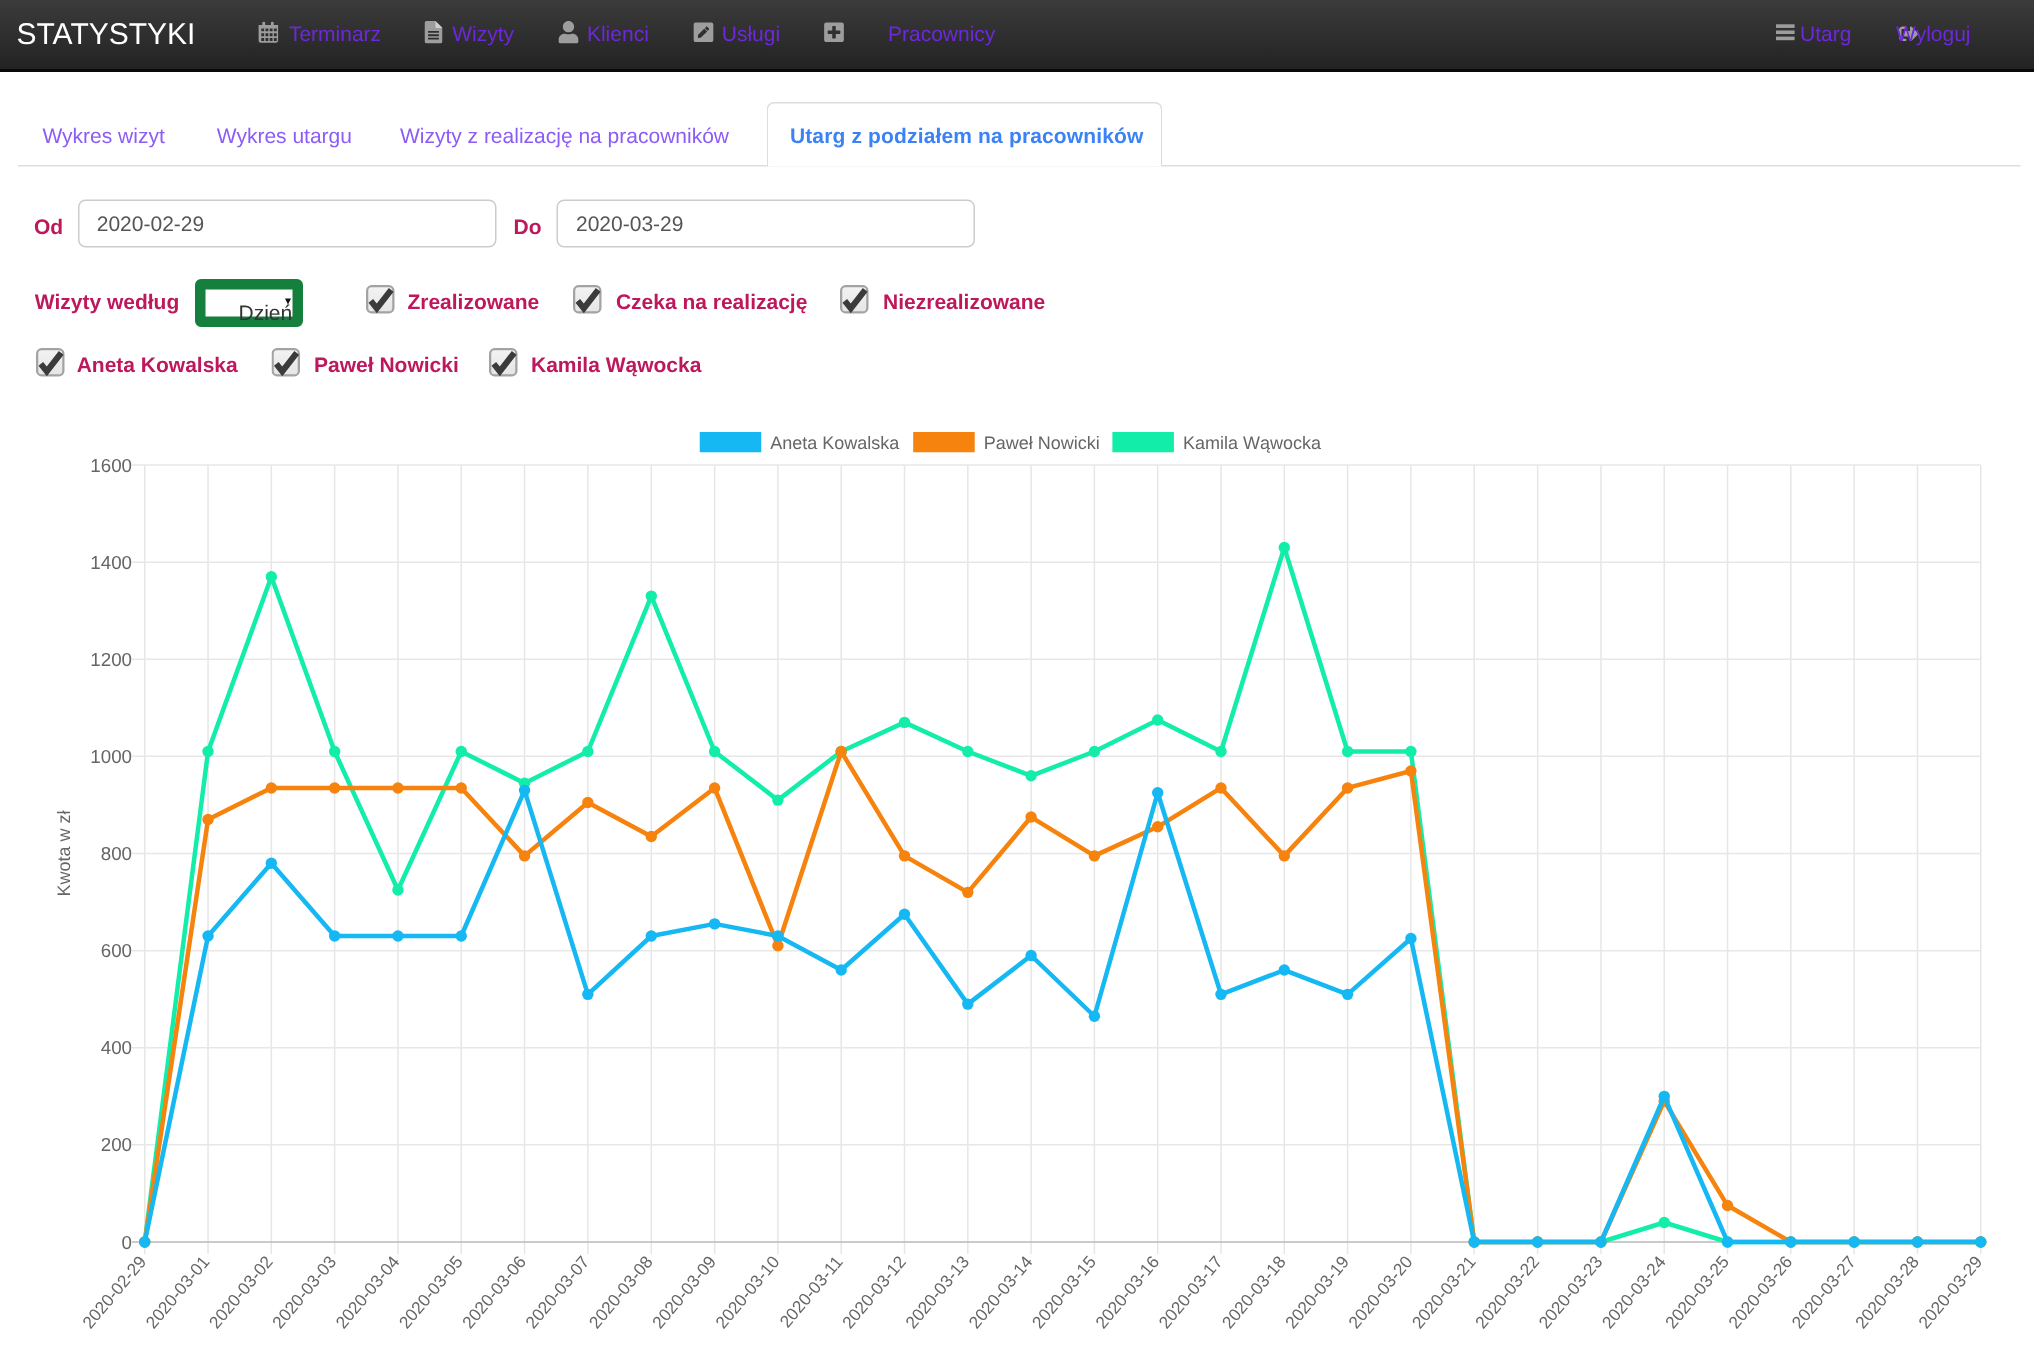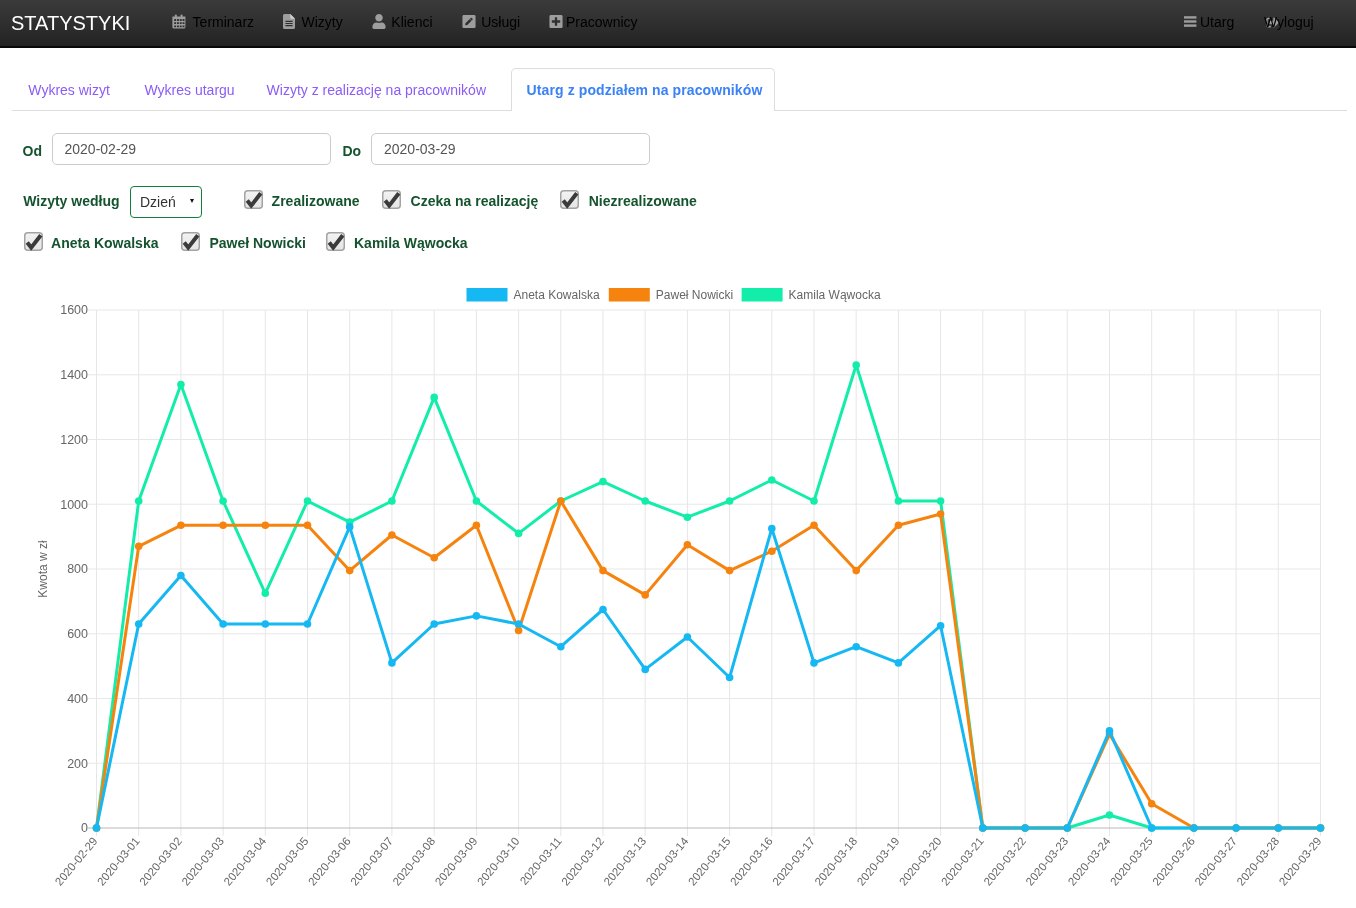--- a/index.html
+++ b/index.html
@@ -1,17 +1,17 @@
 <!DOCTYPE html>
 <html><head><meta charset="utf-8"><style>
 *{margin:0;padding:0;box-sizing:border-box}
 body{width:1356px;height:908px;font-family:'Liberation Sans',sans-serif;background:#fff;overflow:hidden;position:relative}
 .abs{position:absolute;white-space:nowrap}
-.blab{font-size:14px;font-weight:bold;color:#14532d}
-.nav{font-size:14px;color:#000000}
+.blab{font-size:14px;font-weight:bold;color:#be185d}
+.nav{font-size:14px;color:#6d28d9}
 .tab{font-size:14px;color:#8b5cf6}
 </style></head><body>
 <div class="abs" style="left:0;top:0;width:1356px;height:48px;background:linear-gradient(#3b3b3b,#232323);border-bottom:2px solid #090909"></div>
 <div class="abs" style="left:11px;top:12px;font-size:20px;font-weight:normal;color:#fff">STATYSTYKI</div>
 <svg width="14" height="15" style="position:absolute;left:172.0px;top:14px">
     <rect x="2.9" y="0.5" width="1.9" height="3.4" rx="0.8" fill="#9d9d9d"></rect>
     <rect x="8.6" y="0.5" width="1.9" height="3.4" rx="0.8" fill="#9d9d9d"></rect>
     <path fill="#9d9d9d" fill-rule="evenodd" d="M0.4 2.6 h13 v10.4 a1.5 1.5 0 0 1 -1.5 1.5 h-10 a1.5 1.5 0 0 1 -1.5 -1.5 z M2.2 5 h1.9 v1.9 h-1.9 z M5 5 h1.9 v1.9 h-1.9 z M7.8 5 h1.9 v1.9 h-1.9 z M10.6 5 h1.9 v1.9 h-1.9 z M2.2 8.2 h1.9 v1.9 h-1.9 z M5 8.2 h1.9 v1.9 h-1.9 z M7.8 8.2 h1.9 v1.9 h-1.9 z M10.6 8.2 h1.9 v1.9 h-1.9 z M2.2 11.4 h1.9 v1.9 h-1.9 z M5 11.4 h1.9 v1.9 h-1.9 z M7.8 11.4 h1.9 v1.9 h-1.9 z M10.6 11.4 h1.9 v1.9 h-1.9 z"></path>
   </svg>
 <div class="abs nav" style="left:192.6px;top:13.6px">Terminarz</div>
@@ -24,21 +24,21 @@
     <path fill="#9d9d9d" d="M224 256c70.7 0 128-57.3 128-128S294.7 0 224 0 96 57.3 96 128s57.3 128 128 128zm89.6 32h-16.7c-22.2 10.2-46.9 16-72.9 16s-50.6-5.8-72.9-16h-16.7C60.2 288 0 348.2 0 422.4V464c0 26.5 21.5 48 48 48h352c26.5 0 48-21.5 48-48v-41.6c0-74.2-60.2-134.4-134.4-134.4z"></path>
   </svg>
 <div class="abs nav" style="left:391.3px;top:13.6px">Klienci</div>
 <svg width="14" height="15" viewBox="0 0 448 512" fill-rule="evenodd" style="position:absolute;left:461.5px;top:14px">
     <path fill="#9d9d9d" fill-rule="evenodd" d="M400 32H48C21.5 32 0 53.5 0 80v352c0 26.5 21.5 48 48 48h352c26.5 0 48-21.5 48-48V80c0-26.5-21.5-48-48-48zM238.1 177.9L102.4 313.6l-6.3 57.1c-.8 7.6 5.6 14.1 13.3 13.3l57.1-6.3L302.2 242c2.3-2.3 2.3-6.1 0-8.5L246.7 178c-2.5-2.4-6.3-2.4-8.6-.1zM345 165.1L314.9 135c-9.4-9.4-24.6-9.4-33.9 0l-23.1 23.1c-2.3 2.3-2.3 6.1 0 8.5l55.5 55.5c2.3 2.3 6.1 2.3 8.5 0L345 199c9.3-9.3 9.3-24.5 0-33.9z"></path>
   </svg>
 <div class="abs nav" style="left:481.2px;top:13.6px">Usługi</div>
 <svg width="14" height="15" viewBox="0 0 448 512" style="position:absolute;left:549.3px;top:14px">
     <path fill="#9d9d9d" d="M400 32H48C21.5 32 0 53.5 0 80v352c0 26.5 21.5 48 48 48h352c26.5 0 48-21.5 48-48V80c0-26.5-21.5-48-48-48zm-32 252c0 6.6-5.4 12-12 12h-92v92c0 6.6-5.4 12-12 12h-56c-6.6 0-12-5.4-12-12v-92H92c-6.6 0-12-5.4-12-12v-56c0-6.6 5.4-12 12-12h92v-92c0-6.6 5.4-12 12-12h56c6.6 0 12 5.4 12 12v92h92c6.6 0 12 5.4 12 12v56z"></path>
   </svg>
-<div class="abs nav" style="left:566px;top:13.6px">Pracownicy</div>
+<div class="abs nav" style="left:592px;top:13.6px">Pracownicy</div>
 <svg width="13" height="12" style="position:absolute;left:1184.0px;top:16.4px">
     <rect x="0" y="0.2" width="12.4" height="2.4" fill="#9d9d9d"></rect>
     <rect x="0" y="4.3" width="12.4" height="2.4" fill="#9d9d9d"></rect>
     <rect x="0" y="8.4" width="12.4" height="2.4" fill="#9d9d9d"></rect>
   </svg>
 <div class="abs nav" style="left:1200px;top:13.6px">Utarg</div>
 <svg width="13" height="13" viewBox="0 0 512 512" style="position:absolute;left:1266.0px;top:16.2px">
     <path fill="#9d9d9d" d="M497 273L329 441c-15 15-41 4.5-41-17v-96H152c-13.3 0-24-10.7-24-24v-96c0-13.3 10.7-24 24-24h136V88c0-21.4 25.9-32 41-17l168 168c9.3 9.4 9.3 24.6 0 34zM192 436v-40c0-6.6-5.4-12-12-12H96c-17.7 0-32-14.3-32-32V160c0-17.7 14.3-32 32-32h84c6.6 0 12-5.4 12-12V76c0-6.6-5.4-12-12-12H96c-53 0-96 43-96 96v192c0 53 43 96 96 96h84c6.6 0 12-5.4 12-12z"></path>
   </svg>
 <div class="abs nav" style="left:1264px;top:13.6px">Wyloguj</div>
@@ -46,21 +46,21 @@
 <div class="abs tab" style="left:28.3px;top:82px">Wykres wizyt</div>
 <div class="abs tab" style="left:144.5px;top:82px">Wykres utargu</div>
 <div class="abs tab" style="left:266.6px;top:82px">Wizyty z realizację na pracowników</div>
 <div class="abs" style="left:510.5px;top:68px;width:264px;height:43px;background:#fff;border:1px solid #ddd;border-bottom:none;border-radius:5px 5px 0 0"></div>
 <div class="abs" style="left:526.6px;top:82px;font-size:14px;font-weight:bold;letter-spacing:0.1px;color:#3b82f6">Utarg z podziałem na pracowników</div>
 <div class="abs blab" style="left:22.6px;top:143.2px">Od</div>
 <div class="abs" style="left:51.5px;top:132.5px;width:279px;height:32px;border:1px solid #ccc;border-radius:5px;font-size:14px;color:#555;line-height:30px;padding-left:12px">2020-02-29</div>
 <div class="abs blab" style="left:342.4px;top:143.2px">Do</div>
 <div class="abs" style="left:371px;top:132.5px;width:278.5px;height:32px;border:1px solid #ccc;border-radius:5px;font-size:14px;color:#555;line-height:30px;padding-left:12px">2020-03-29</div>
 <div class="abs blab" style="left:23.2px;top:193px">Wizyty według</div>
-<div class="abs" style="left:130px;top:185.5px;width:71.5px;height:32px;border:1px solid #15803d;border-radius:4px;font-size:14px;color:#333;line-height:30px;padding-left:9px">Dzień</div>
+<div class="abs" style="left:130px;top:185.5px;width:71.5px;height:32px;border:7px solid #15803d;border-radius:4px;font-size:14px;color:#333;line-height:30px;padding-left:22px">Dzień</div>
 <div class="abs" style="left:189.8px;top:199.4px;width:0;height:0;border-left:2.9px solid transparent;border-right:2.9px solid transparent;border-top:4px solid #111"></div>
 <svg width="24" height="24" style="position:absolute;left:244.0px;top:189.5px">
     <rect x="0.75" y="0.75" width="17.5" height="17.5" rx="3" fill="url(#cbg)" stroke="#a3a3a3" stroke-width="1.5"></rect>
     <defs>
       <linearGradient id="cbg" x1="0" y1="0" x2="0" y2="1">
         <stop offset="0" stop-color="#f3f3f3"></stop>
         <stop offset="1" stop-color="#e5e5e5"></stop>
       </linearGradient>
     </defs>
     <path d="M 3.2 10.6 L 7.2 15.6 L 16.8 3.2" fill="none" stroke="#3b3b3b" stroke-width="4"></path>

